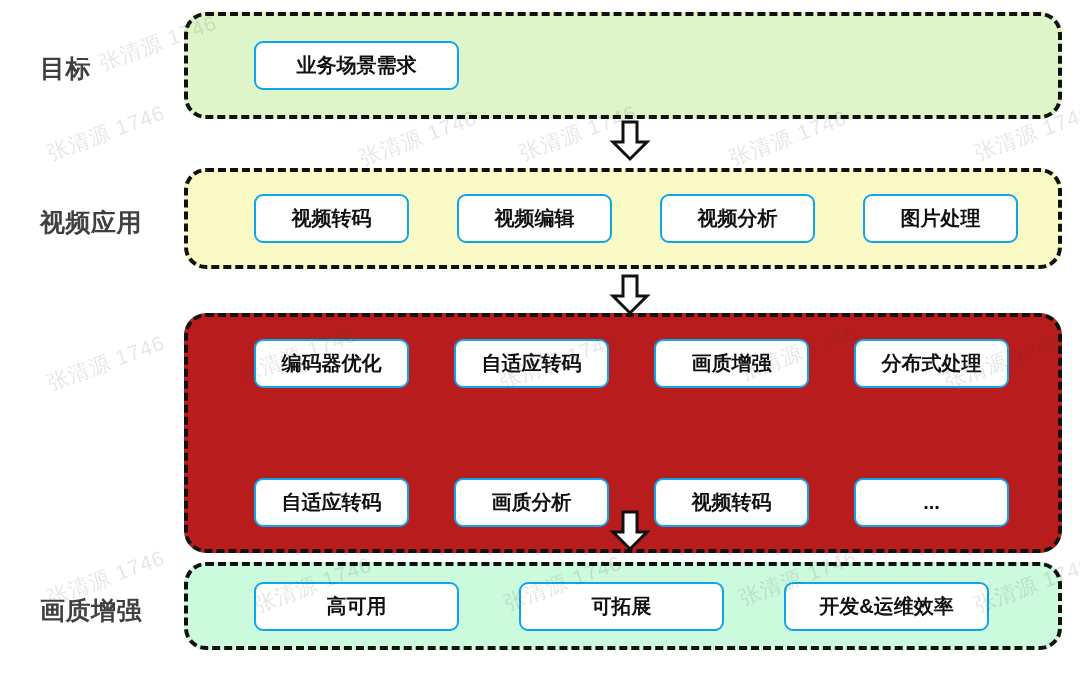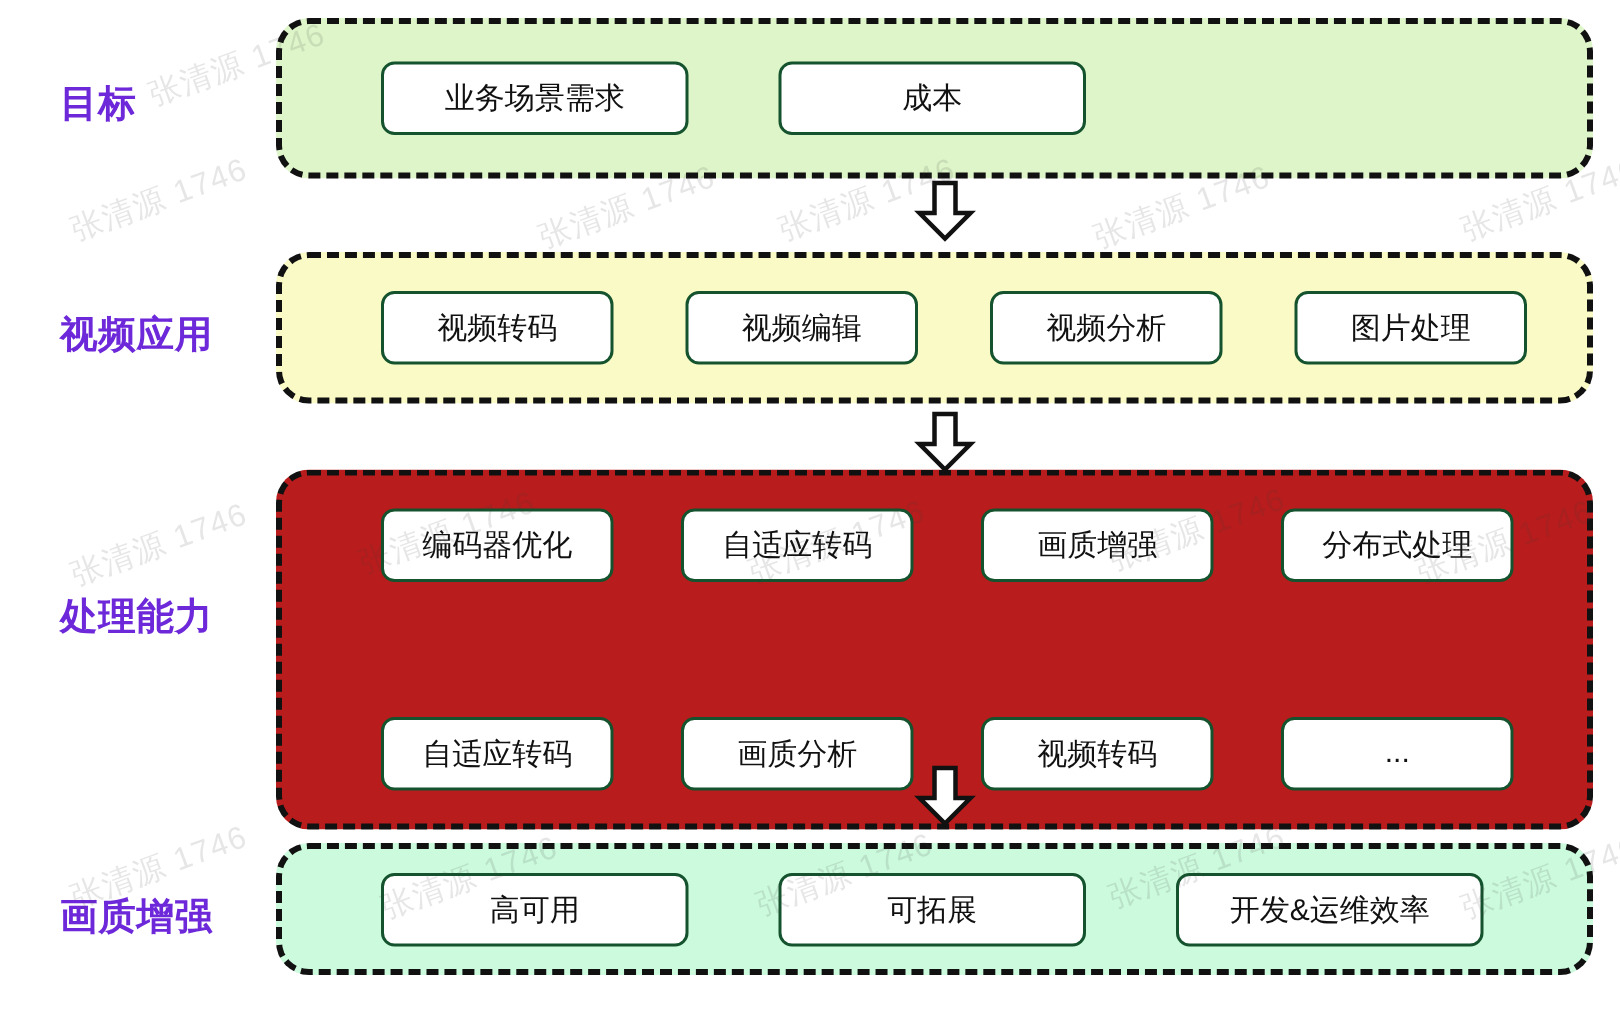--- a/index.html
+++ b/index.html
@@ -42,21 +42,21 @@
     font-weight: 400;
   }
 
   
   .row-label {
     position: absolute;
     left: 40px;
     width: 140px;
     font-size: 25px;
     font-weight: bold;
-    color: #6d28d9;
+    color: #404040;
     letter-spacing: 0.5px;
     z-index: 3;
   }
 
   
   .band {
     position: absolute;
     left: 184px;
     width: 878px;
     box-sizing: border-box;
@@ -74,29 +74,30 @@
     box-sizing: border-box;
     justify-content: flex-start;
     align-items: center;
   }
 
   
   .node {
     box-sizing: border-box;
     height: 49px;
     background: #ffffff;
-    border: 2px solid #14532d;
+    border: 2px solid #0ea5e9;
     border-radius: 9px;
     display: flex;
     align-items: center;
     justify-content: center;
     font-size: 20px;
     color: #111111;
     z-index: 3;
     position: relative;
+    font-weight: bold;
   }
 
   
   .band--goal        { top: 12px;  height: 107px; background: #ddf5c8; }
   .band--app         { top: 168px; height: 101px; background: #fafac6; }
   .band--capability  { top: 313px; height: 240px; background: #b91c1c; }
   .band--support     { top: 562px; height: 88px; background: #ccfadd; }
 
   .band--goal .band-row        { padding-left: 66px; gap: 60px; }
   .band--goal .node            { width: 205px; }
@@ -126,28 +127,26 @@
 </style>
 </head>
 <body>
 
 <div id="diagram">
 
   <div class="row-label" style="top:52px;">目标</div>
 
   <div class="row-label" style="top:206px;">视频应用</div>
 
-  <div class="row-label" style="top:394px;">处理能力</div>
 
   <div class="row-label" style="top:594px;">画质增强</div>
 
   <div class="band band--goal">
     <div class="band-row">
       <div class="node">业务场景需求</div>
-      <div class="node">成本</div>
     </div>
   </div>
 
   <div class="arrow arrow--1">
     <svg viewBox="0 0 44 44" xmlns="http://www.w3.org/2000/svg" aria-hidden="true">
       <polygon points="15,4 29,4 29,24 39,24 22,41 5,24 15,24" fill="#ffffff" stroke="#111111" stroke-width="3" stroke-linejoin="miter"></polygon>
     </svg>
   </div>
 
   <div class="band band--app">

